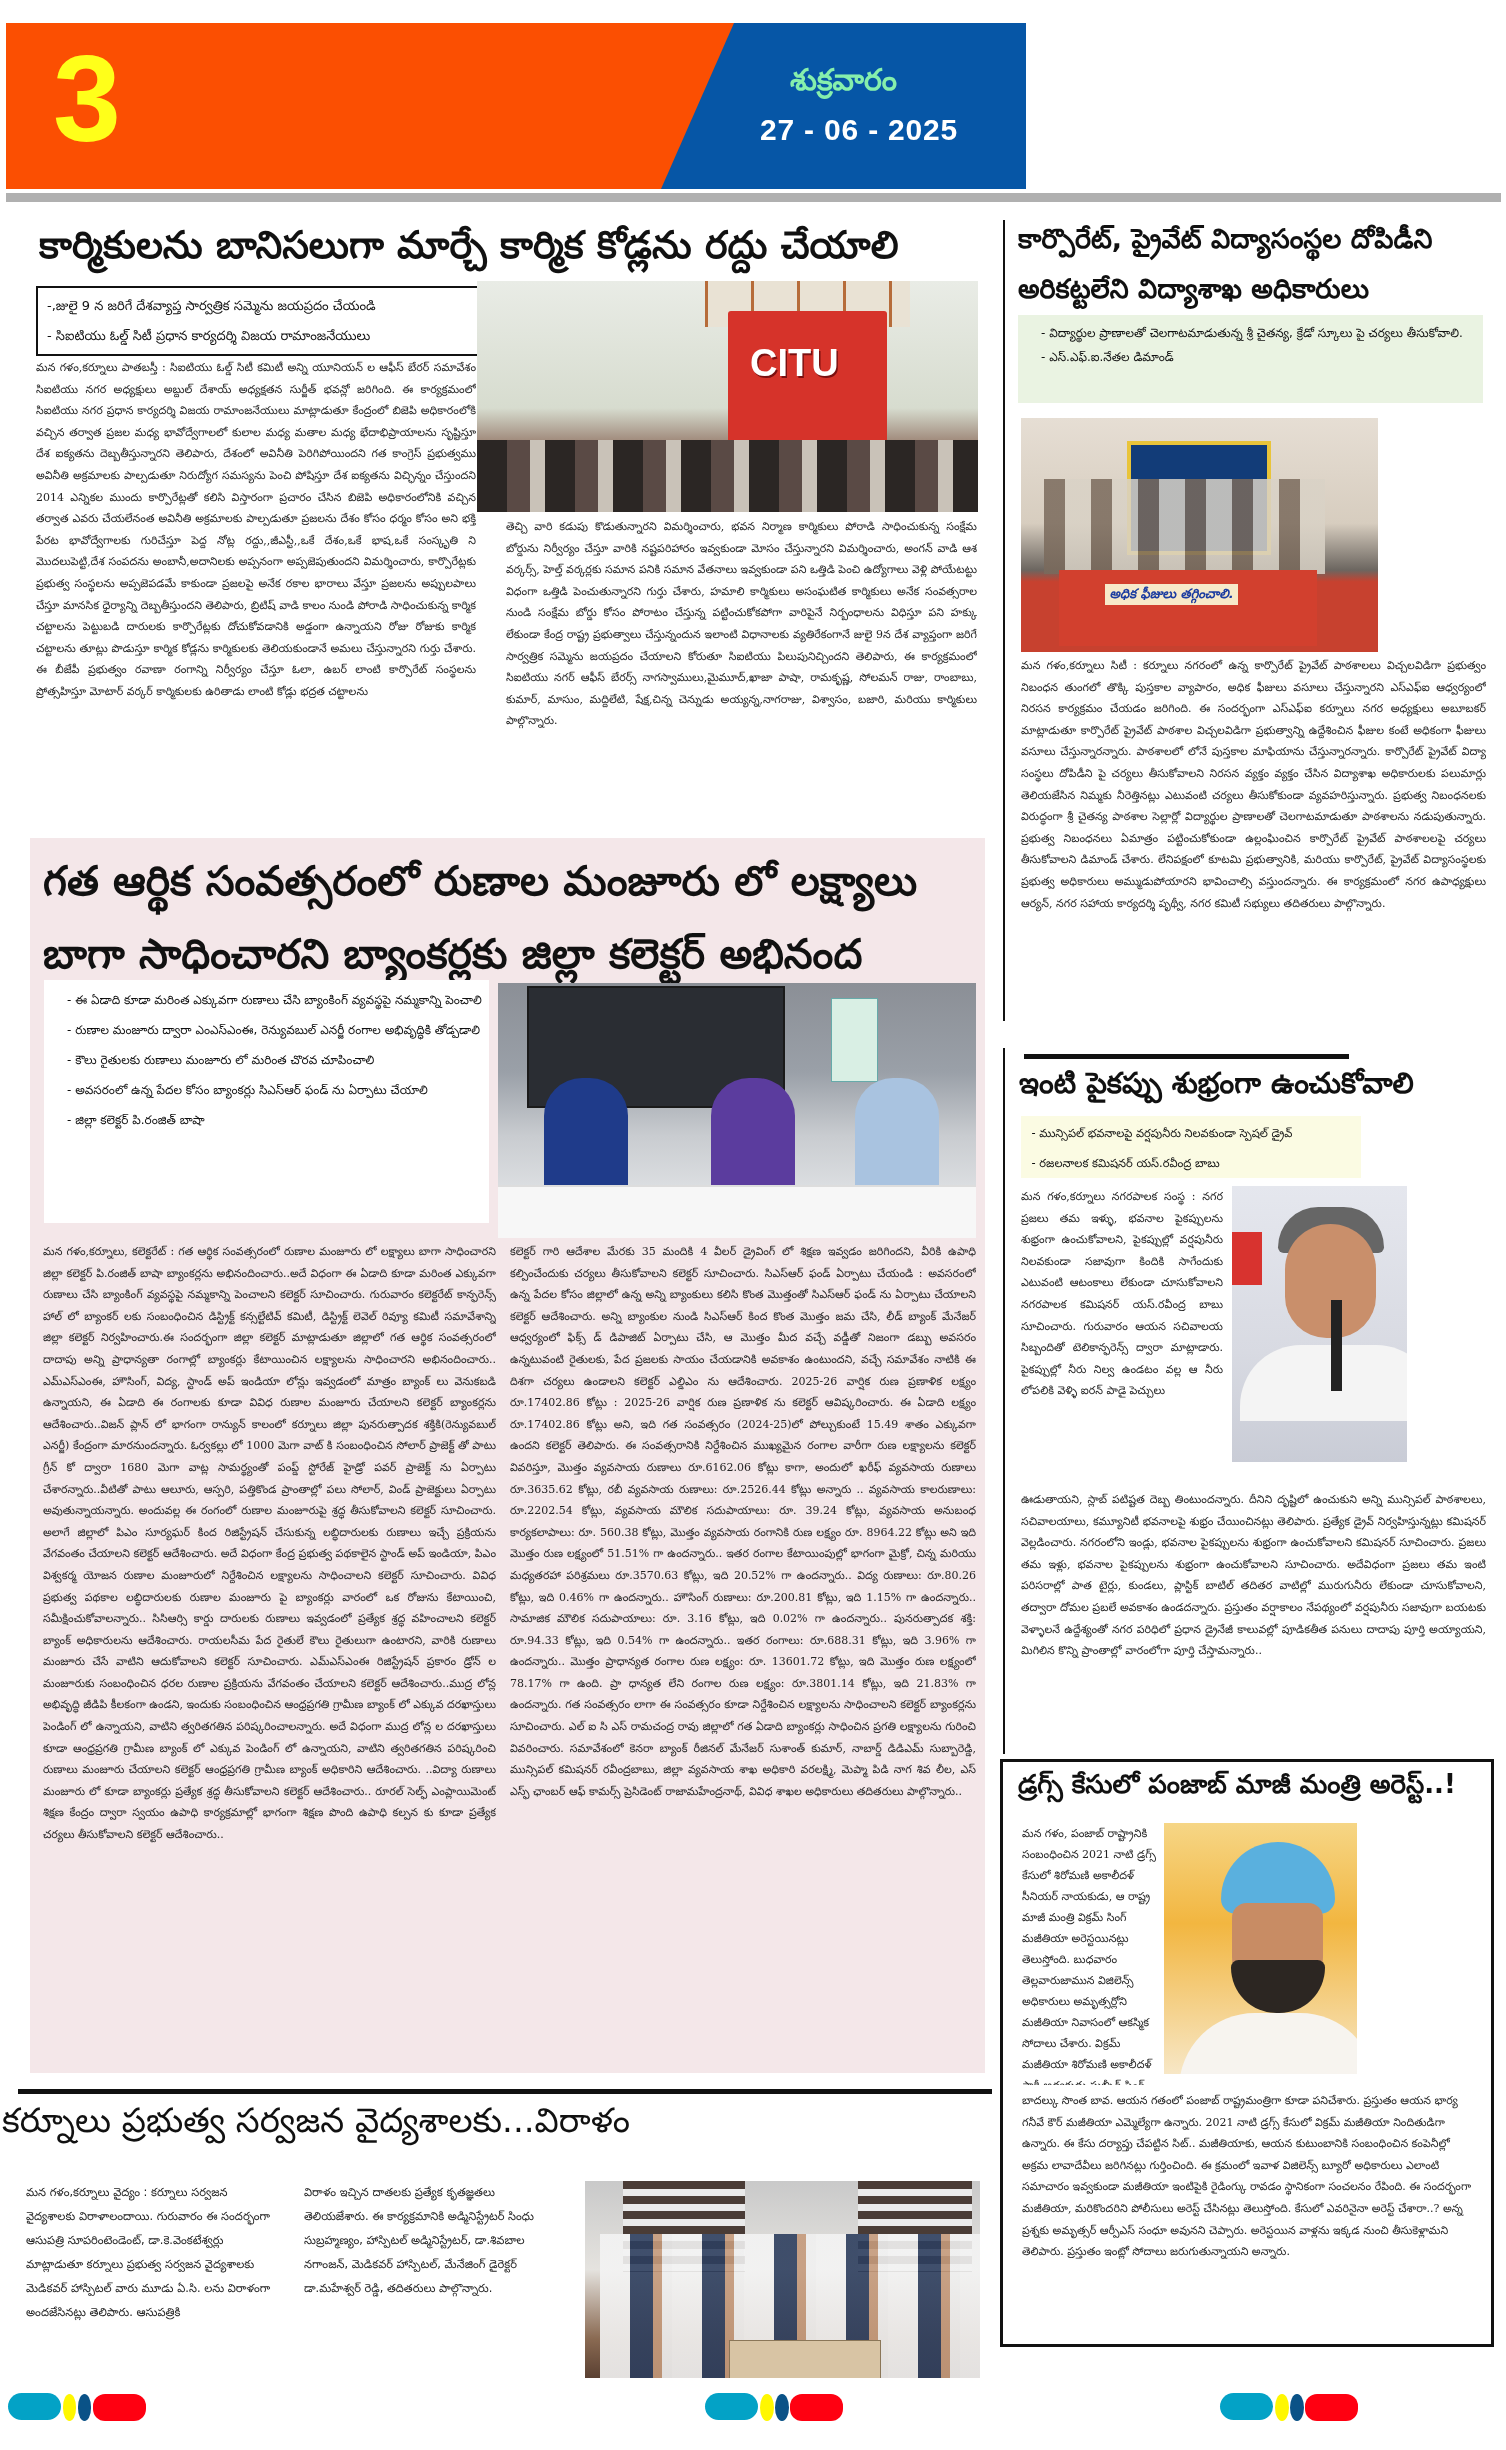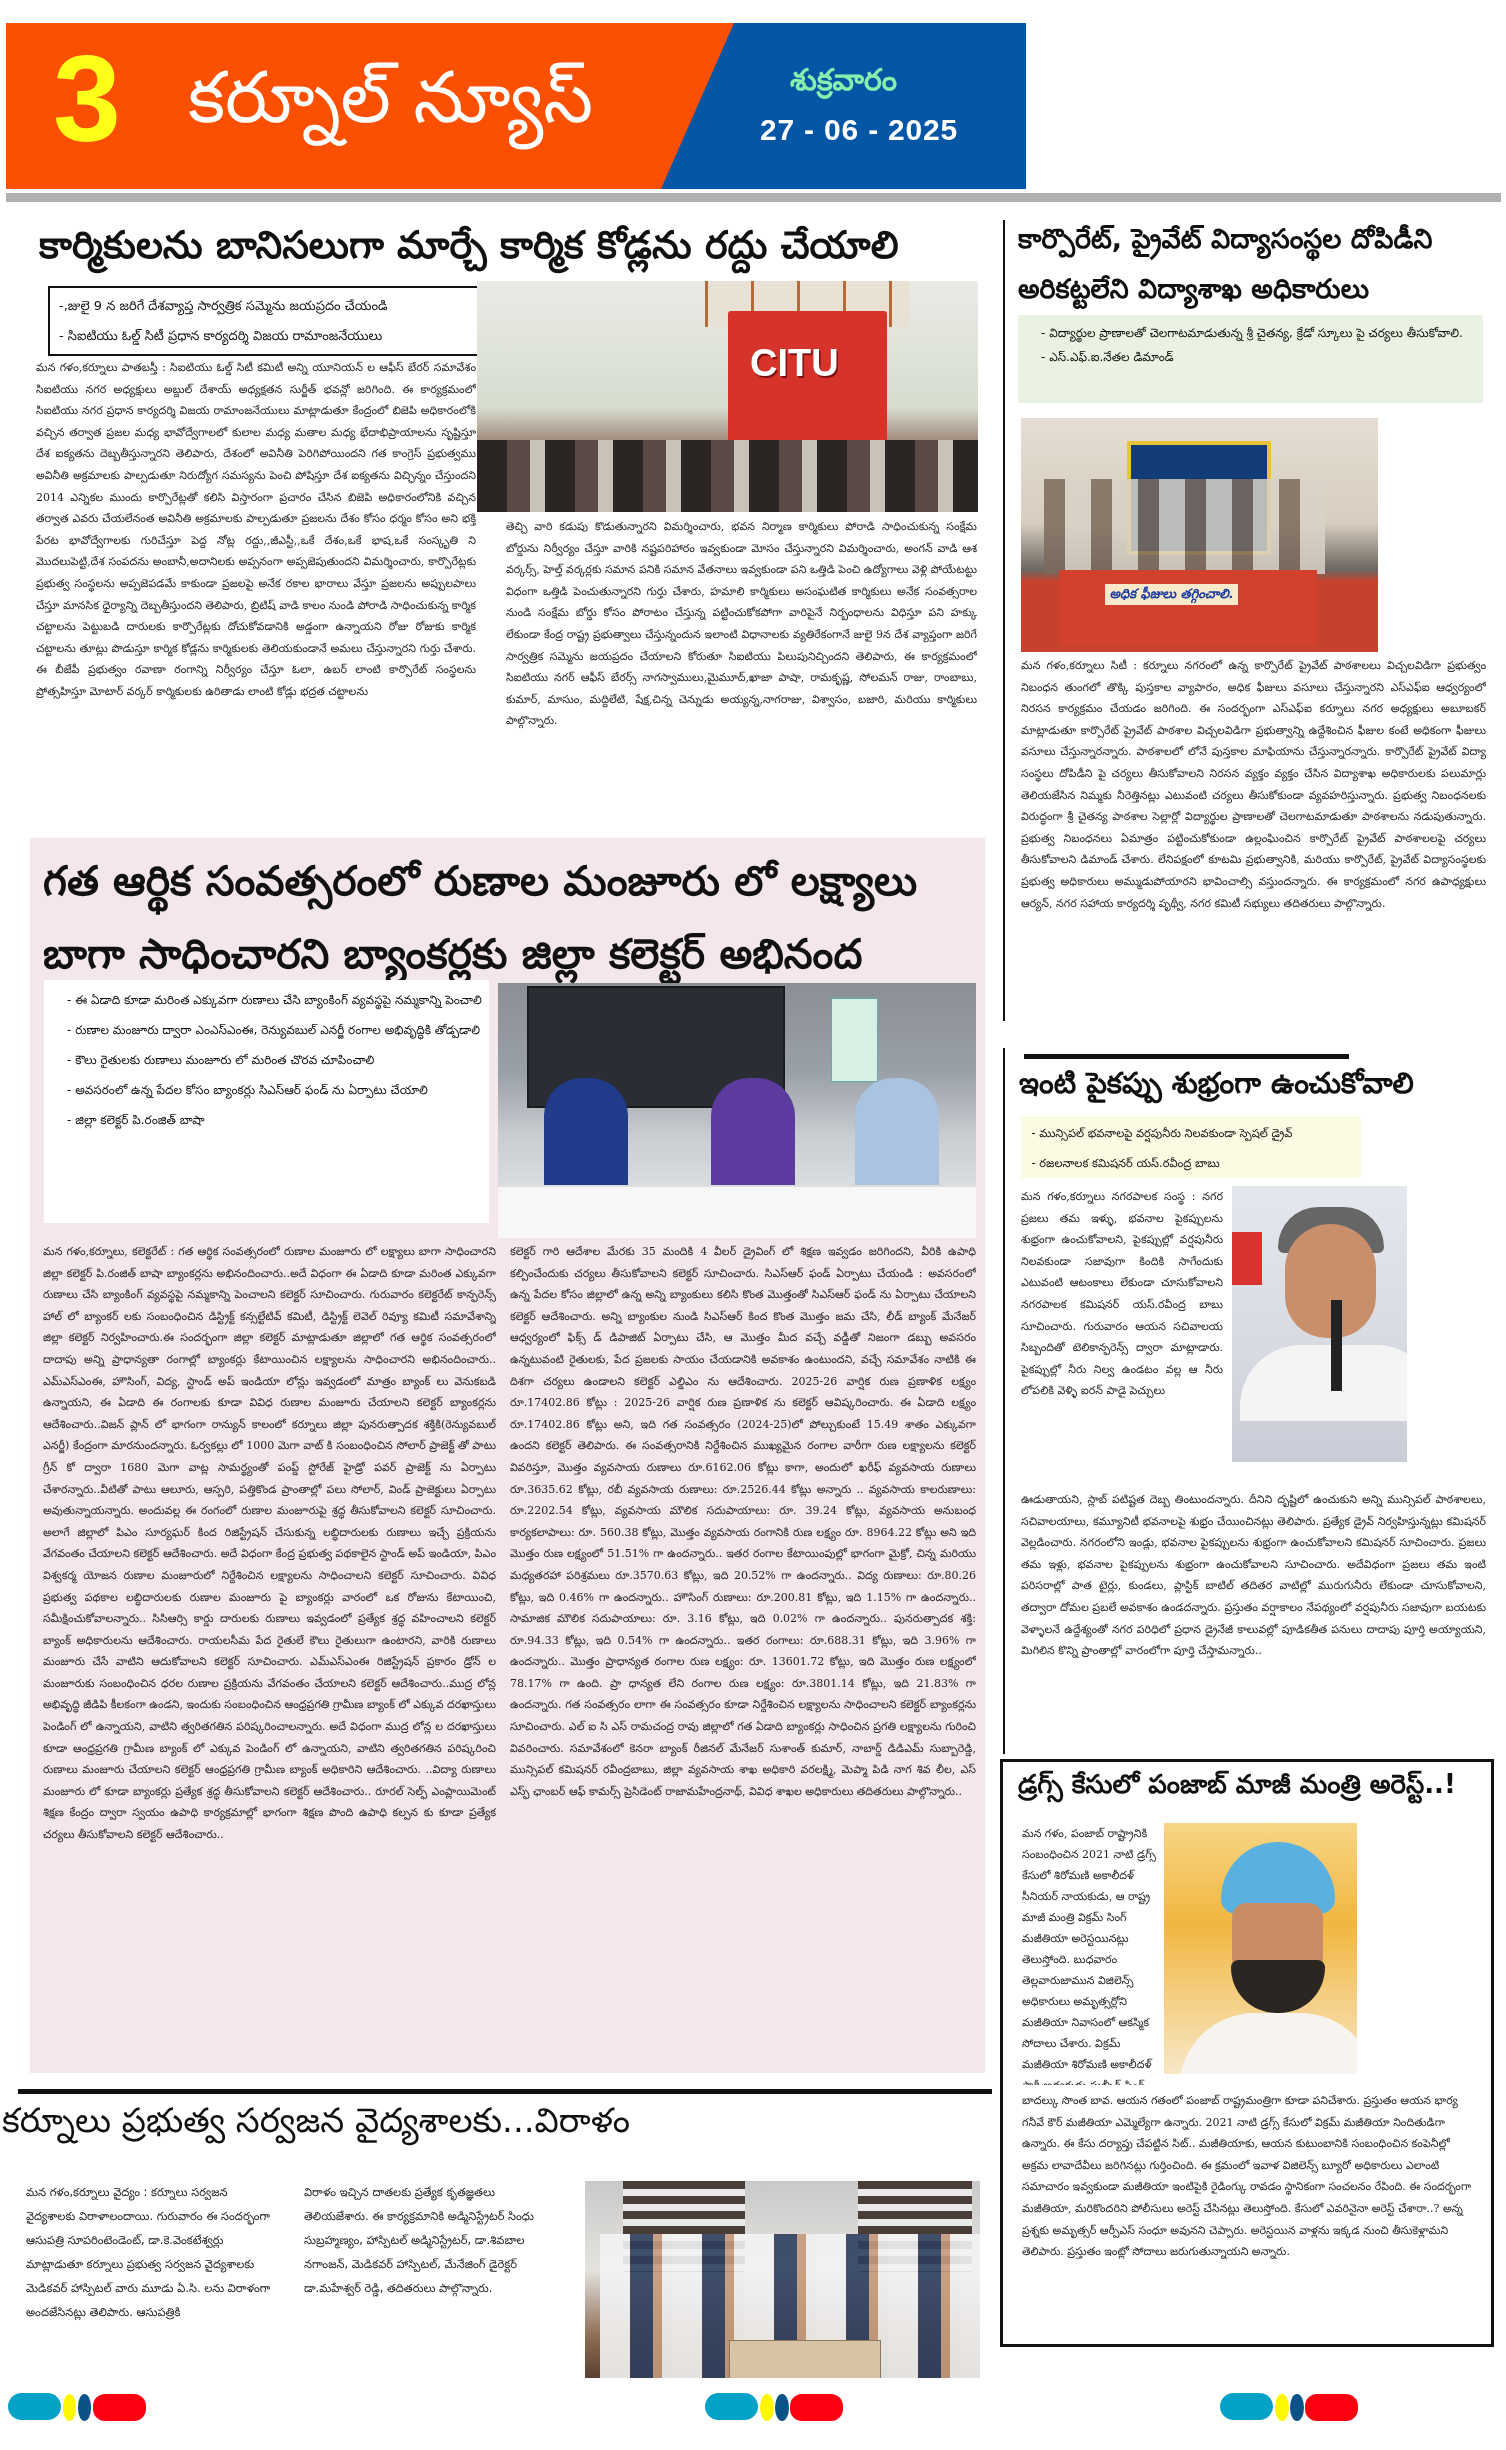--- a/index.html
+++ b/index.html
@@ -84,31 +84,30 @@
   .b2 { position: absolute; left: 55px; top: 3px; width: 13.7px; height: 27px; background: #fff700; border-radius: 50%; }
   .b3 { position: absolute; left: 70px; top: 3px; width: 13.7px; height: 27px; background: #0a5287; border-radius: 50%; }
   .b4 { position: absolute; left: 85px; top: 3px; width: 53px; height: 27px; background: #ff0011; border-radius: 12px; }
 </style>
 </head>
 <body>
 
 <div class="masthead">
   <div class="mh-orange">
     <div class="page-num">3</div>
-    <div class="section-title">కర్నూల్ న్యూస్</div>
   </div>
   <div class="mh-blue">
     <div class="day" style="left:129px;">శుక్రవారం</div>
     <div class="date" style="left:99px;">27 - 06 - 2025</div>
   </div>
 </div>
 <div class="gray-rule"></div>
 
 <div class="hl" style="left:39px; top:222px; width:942px; font-size:38px; white-space:nowrap;">కార్మికులను బానిసలుగా మార్చే కార్మిక కోడ్లను రద్దు చేయాలి</div>
-<div class="box" style="left:36px; top:286px; width:459px; height:70px; border:2.3px solid #111; padding:3px 0 6px 9px;margin-left:12px;">
+<div class="box" style="left:36px; top:286px; width:459px; height:70px; border:2.3px solid #111; padding:3px 0 6px 9px;">
   <div class="sub-item" style="font-size:13px; line-height:30px;">-,జులై 9 న జరిగే దేశవ్యాప్త సార్వత్రిక సమ్మెను జయప్రదం చేయండి</div>
   <div class="sub-item" style="font-size:13px; line-height:30px;">- సిఐటియు ఓల్డ్ సిటీ ప్రధాన కార్యదర్శి విజయ రామాంజనేయులు</div>
 </div>
 <div class="photo citu-photo" style="left:477px; top:281px; width:501px; height:231px;">
   <div class="citu-window"></div>
   <div class="citu-banner"></div>
   <div class="citu-text">CITU</div>
   <div class="crowd"></div>
 </div>
 <div class="body-text" style="left:36px; top:357px; width:440px; height:453px; overflow:hidden;">మన గళం,కర్నూలు పాతబస్తీ : సిఐటియు ఓల్డ్ సిటీ కమిటీ అన్ని యూనియన్ ల ఆఫీస్ బేరర్ సమావేశం సిఐటియు నగర అధ్యక్షులు అబ్దుల్ దేశాయ్ అధ్యక్షతన సుర్జీత్ భవన్లో జరిగింది. ఈ కార్యక్రమంలో సిఐటియు నగర ప్రధాన కార్యదర్శి విజయ రామాంజనేయులు మాట్లాడుతూ కేంద్రంలో బిజెపి అధికారంలోకి వచ్చిన తర్వాత ప్రజల మధ్య భావోద్వేగాలలో కులాల మధ్య మతాల మధ్య భేదాభిప్రాయాలను సృష్టిస్తూ దేశ ఐక్యతను దెబ్బతీస్తున్నారని తెలిపారు, దేశంలో అవినీతి పెరిగిపోయిందని గత కాంగ్రెస్ ప్రభుత్వము అవినీతి అక్రమాలకు పాల్పడుతూ నిరుద్యోగ సమస్యను పెంచి పోషిస్తూ దేశ ఐక్యతను విచ్ఛిన్నం చేస్తుందని 2014 ఎన్నికల ముందు కార్పొరేట్లతో కలిసి విస్తారంగా ప్రచారం చేసిన బిజెపి అధికారంలోనికి వచ్చిన తర్వాత ఎవరు చేయలేనంత అవినీతి అక్రమాలకు పాల్పడుతూ ప్రజలను దేశం కోసం ధర్మం కోసం అని భక్తి పేరట భావోద్వేగాలకు గురిచేస్తూ పెద్ద నోట్ల రద్దు,,జీఎస్టీ,,ఒకే దేశం,ఒకే భాష,ఒకే సంస్కృతి ని మొదలుపెట్టి,దేశ సంపదను అంబానీ,అదానిలకు అప్పనంగా అప్పజెపుతుందని విమర్శించారు, కార్పొరేట్లకు ప్రభుత్వ సంస్థలను అప్పజెపడమే కాకుండా ప్రజలపై అనేక రకాల భారాలు వేస్తూ ప్రజలను అప్పులపాలు చేస్తూ మానసిక ధైర్యాన్ని దెబ్బతీస్తుందని తెలిపారు, బ్రిటిష్ వాడి కాలం నుండి పోరాడి సాధించుకున్న కార్మిక చట్టాలను పెట్టుబడి దారులకు కార్పొరేట్లకు దోచుకోవడానికి అడ్డంగా ఉన్నాయని రోజు రోజుకు కార్మిక చట్టాలను తూట్లు పొడుస్తూ కార్మిక కోడ్లను కార్మికులకు తెలియకుండానే అమలు చేస్తున్నారని గుర్తు చేశారు. ఈ బీజేపీ ప్రభుత్వం రవాణా రంగాన్ని నిర్వీర్యం చేస్తూ ఓలా, ఉబర్ లాంటి కార్పొరేట్ సంస్థలను ప్రోత్సహిస్తూ మోటార్ వర్కర్ కార్మికులకు ఉరితాడు లాంటి కోడ్లు భద్రత చట్టాలను</div>

